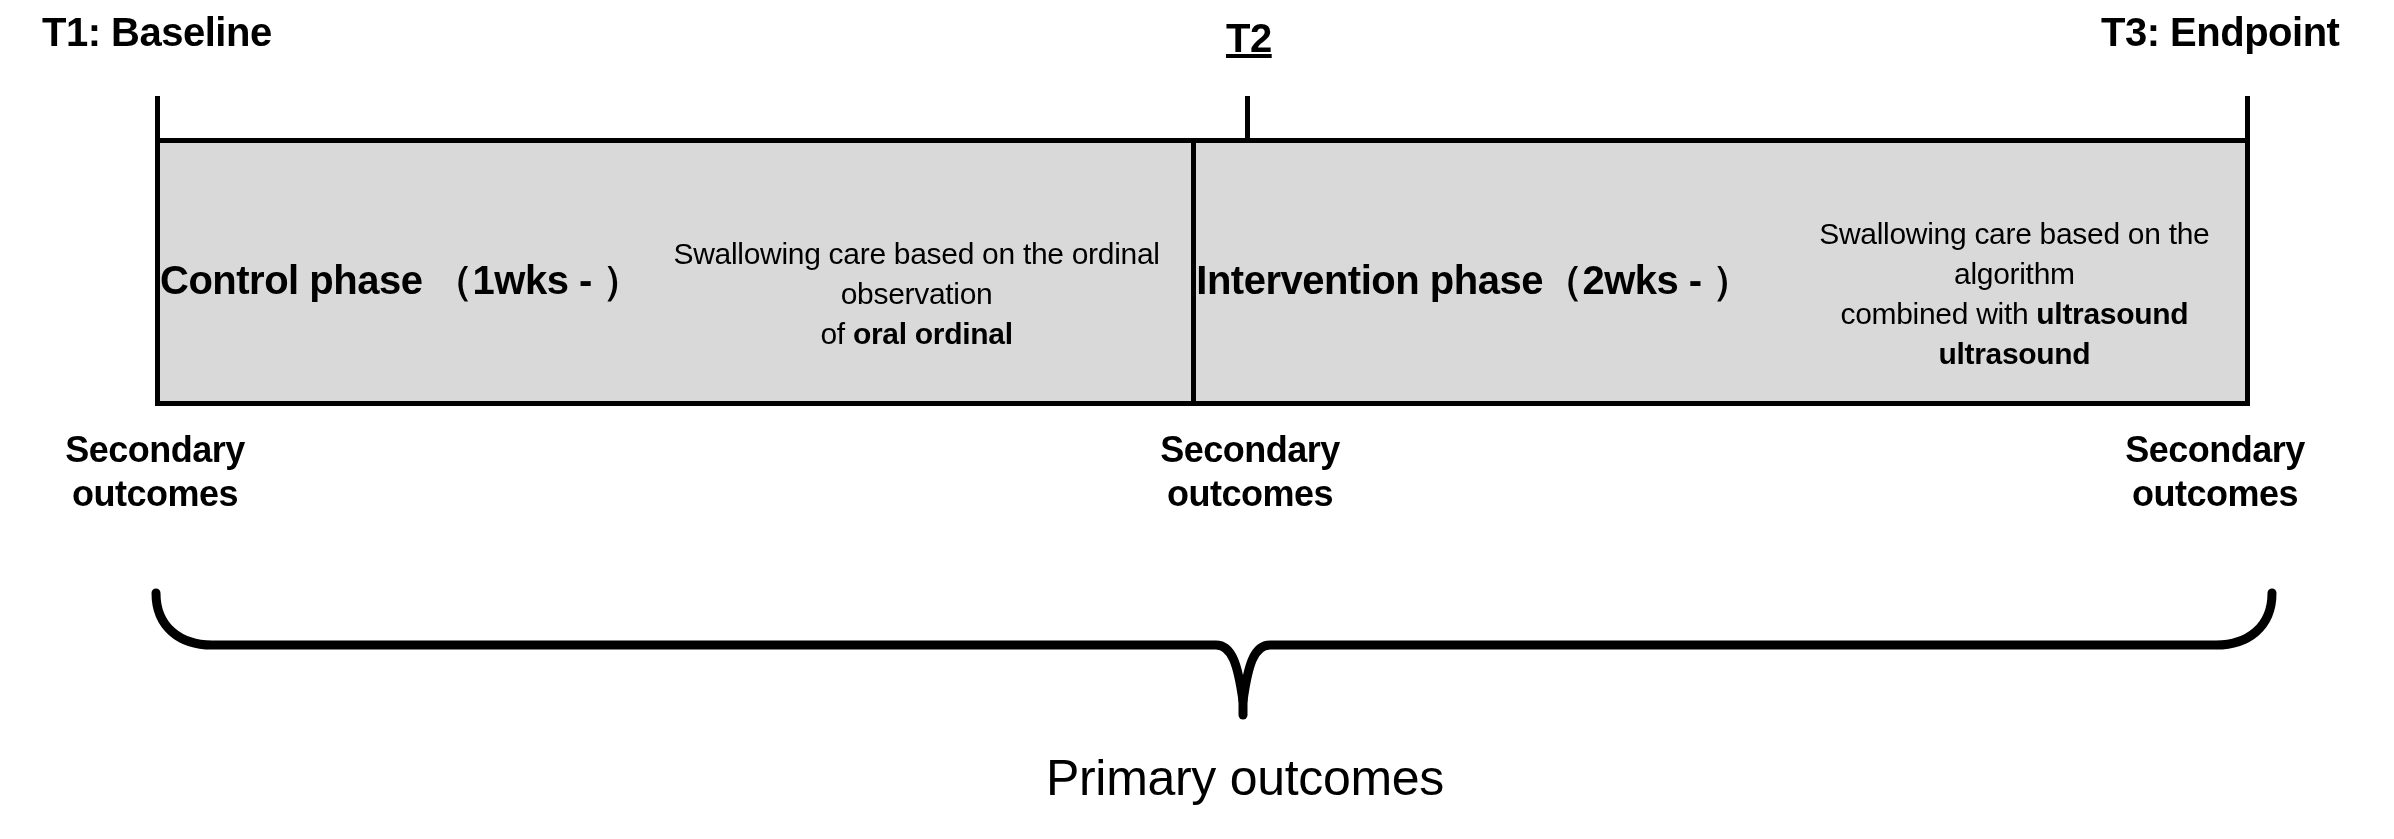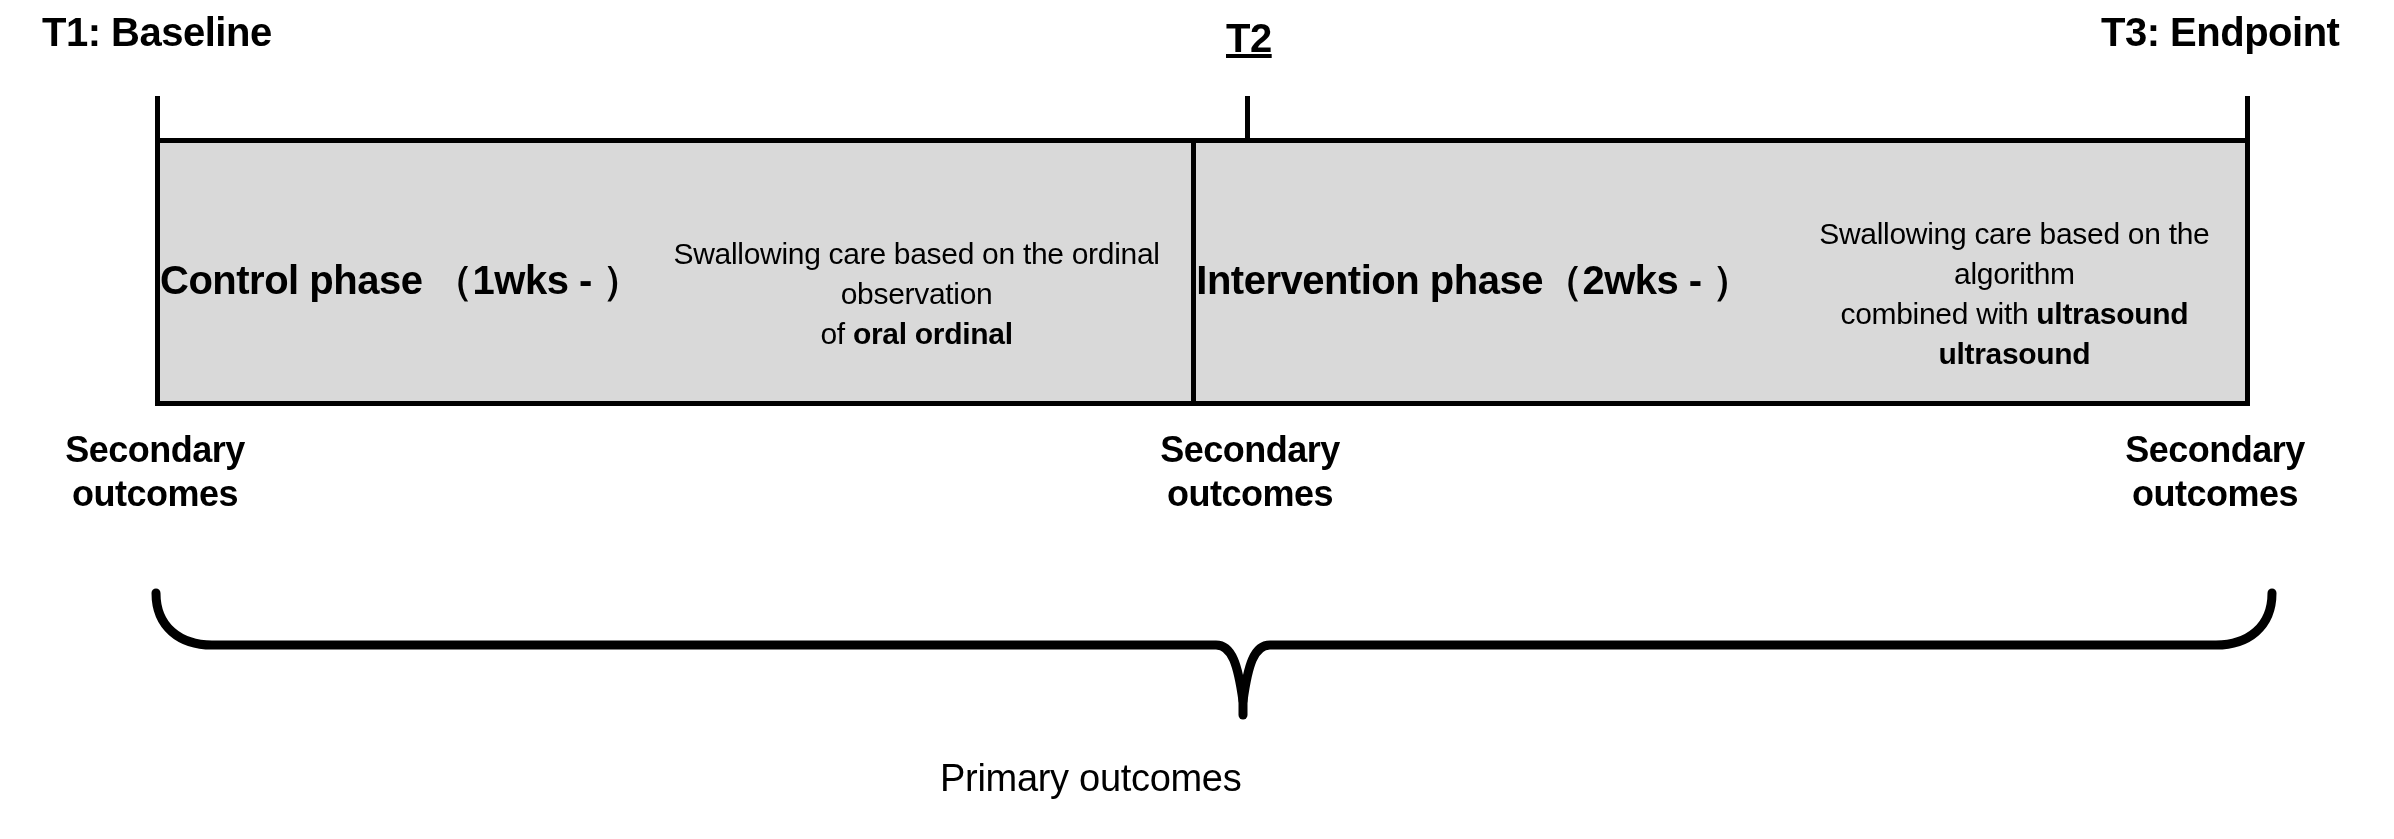--- a/index.html
+++ b/index.html
@@ -114,22 +114,22 @@
     width: 2160px;
     height: 145px;
   }
 
   
   #primary-outcomes {
     position: absolute;
     left: 940px;
     top: 755px;
     width: 610px;
-    text-align: left;
-    font-size: 38px;
+    text-align: center;
+    font-size: 50px;
     line-height: 46px;
     letter-spacing: -0.3px;
     white-space: nowrap;
   }
 </style>
 </head>
 <body>
 
 <div id="canvas">
 

